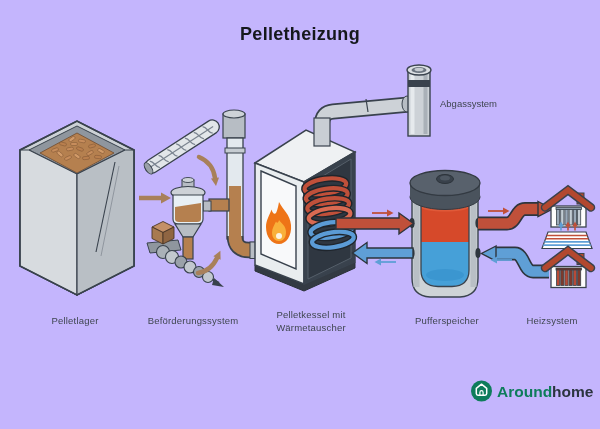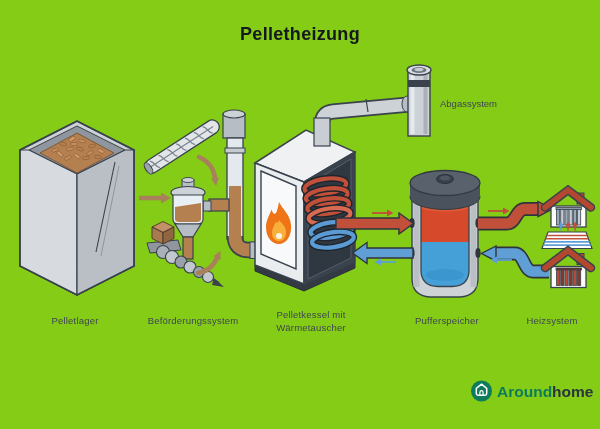--- a/index.html
+++ b/index.html
@@ -1,16 +1,16 @@
 <!DOCTYPE html>
 <html><head>
 <meta charset="utf-8">
 <style>
   html,body{margin:0;padding:0;background:#fff;}
-  .stage{position:relative;width:600px;height:429px;background:#84cc16;overflow:hidden;
+  .stage{position:relative;width:600px;height:429px;background:#c4b5fd;overflow:hidden;
          font-family:"Liberation Sans",sans-serif;}
   svg{display:block;}
   .title-txt{font:bold 18px "Liberation Sans",sans-serif;fill:#15181c;letter-spacing:.3px;}
   .lbl{font:9.5px "Liberation Sans",sans-serif;fill:#3f4650;letter-spacing:.2px;}
   .abgas-lbl{font:9.5px "Liberation Sans",sans-serif;fill:#3f4650;}
   .logo-a{font:bold 15.5px "Liberation Sans",sans-serif;fill:#0e7c5b;}
   .logo-b{font:bold 15.5px "Liberation Sans",sans-serif;fill:#2b343f;}
 </style>
 </head>
 <body>

